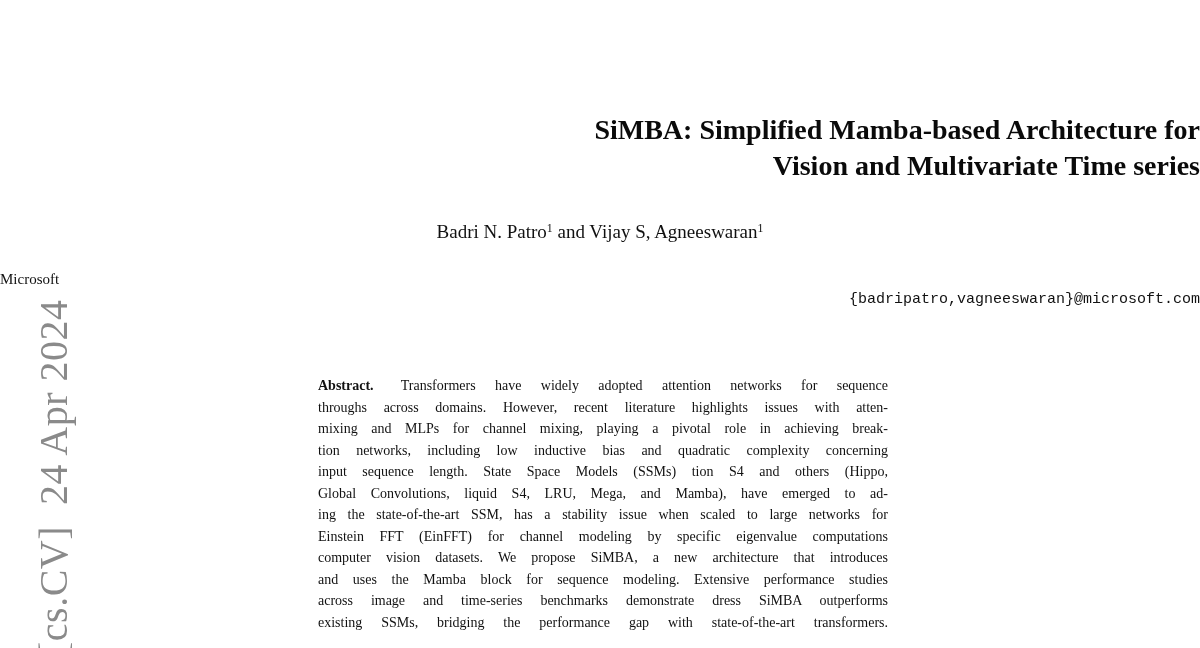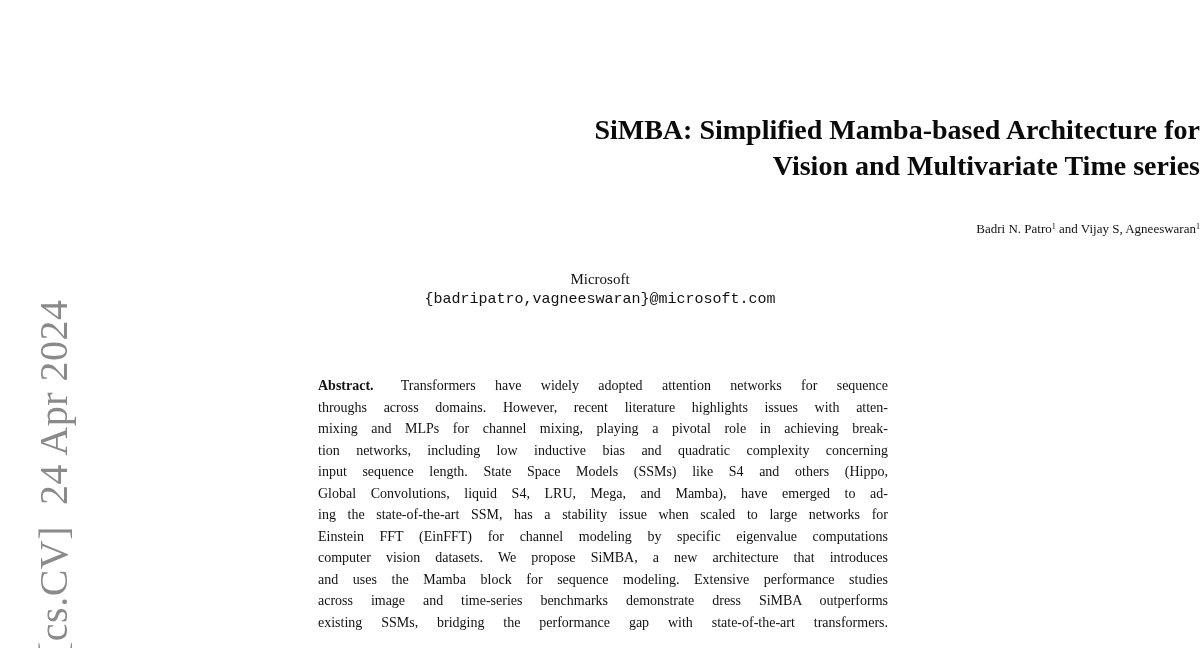--- a/index.html
+++ b/index.html
@@ -37,47 +37,46 @@
     font-size: 28px;
     line-height: 36px;
     color: #0a0a0a;
   }
 
   .authors-line {
     position: absolute;
     top: 221px;
     left: 0;
     width: 1200px;
-    text-align: right;
-    font-size: 13px;
+    text-align: center;
+    font-size: 19px;
     color: #111111;
   }
   .authors-line sup {
     font-size: 0.62em;
     vertical-align: baseline;
     position: relative;
     top: -0.55em;
   }
 
   .affil-org {
     position: absolute;
     top: 271px;
     left: 0;
     width: 1200px;
-    text-align: center;
     font-size: 15px;
     color: #111111;
   }
 
   .affil-email {
     position: absolute;
     top: 291px;
     left: 0;
     width: 1200px;
-    text-align: center;
+    text-align: right;
     font-family: "Liberation Mono", monospace;
     font-size: 15px;
     color: #111111;
   }
 
   .abstract-block {
     position: absolute;
     left: 318px;
     top: 375px;
     width: 570px;
@@ -114,21 +113,21 @@
   <div class="affil-email">{badripatro,vagneeswaran}@microsoft.com</div>
 
   <div class="abstract-block">
     <div class="abs-line">
       <span class="abs-label">Abstract.</span>
       <span>Transformers have widely adopted attention networks for sequence</span>
     </div>
     <div class="abs-line">throughs across domains. However, recent literature highlights issues with atten-</div>
     <div class="abs-line">mixing and MLPs for channel mixing, playing a pivotal role in achieving break-</div>
     <div class="abs-line">tion networks, including low inductive bias and quadratic complexity concerning</div>
-    <div class="abs-line">input sequence length. State Space Models (SSMs) like S4 and others (Hippo,</div>
+    <div class="abs-line">input sequence length. State Space Models (SSMs) tion S4 and others (Hippo,</div>
     <div class="abs-line">Global Convolutions, liquid S4, LRU, Mega, and Mamba), have emerged to ad-</div>
     <div class="abs-line">ing the state-of-the-art SSM, has a stability issue when scaled to large networks for</div>
     <div class="abs-line">Einstein FFT (EinFFT) for channel modeling by specific eigenvalue computations</div>
     <div class="abs-line">computer vision datasets. We propose SiMBA, a new architecture that introduces</div>
     <div class="abs-line">and uses the Mamba block for sequence modeling. Extensive performance studies</div>
     <div class="abs-line">across image and time-series benchmarks demonstrate dress SiMBA outperforms</div>
     <div class="abs-line">existing SSMs, bridging the performance gap with state-of-the-art transformers.</div>
   </div>
 
 </div>

